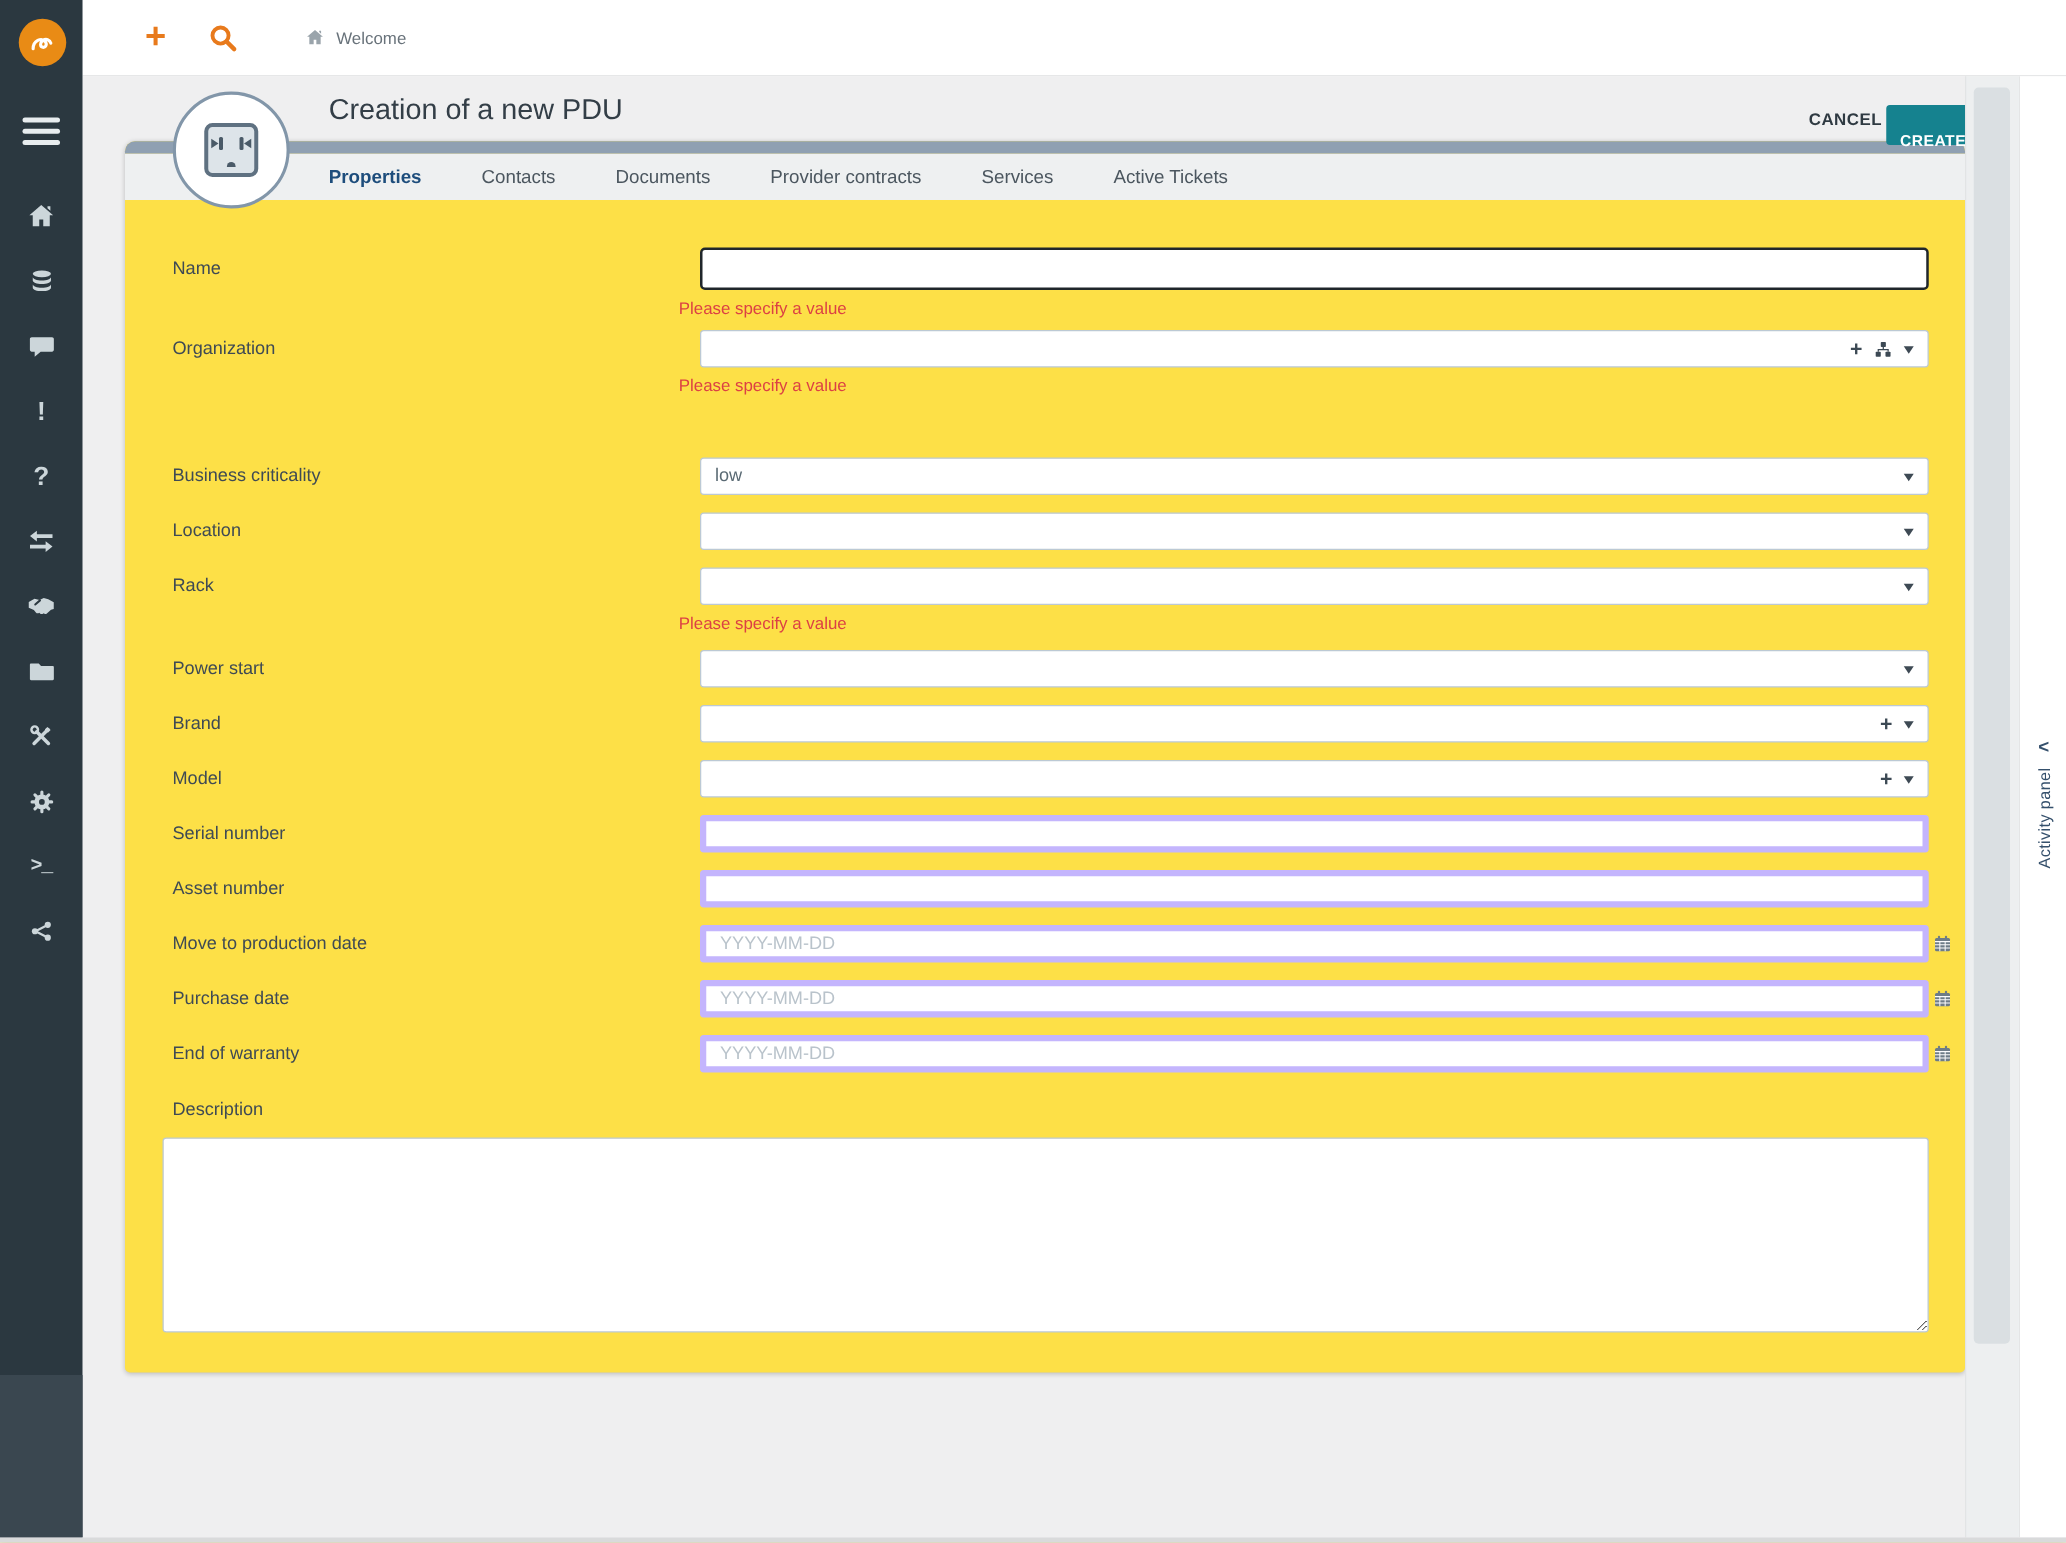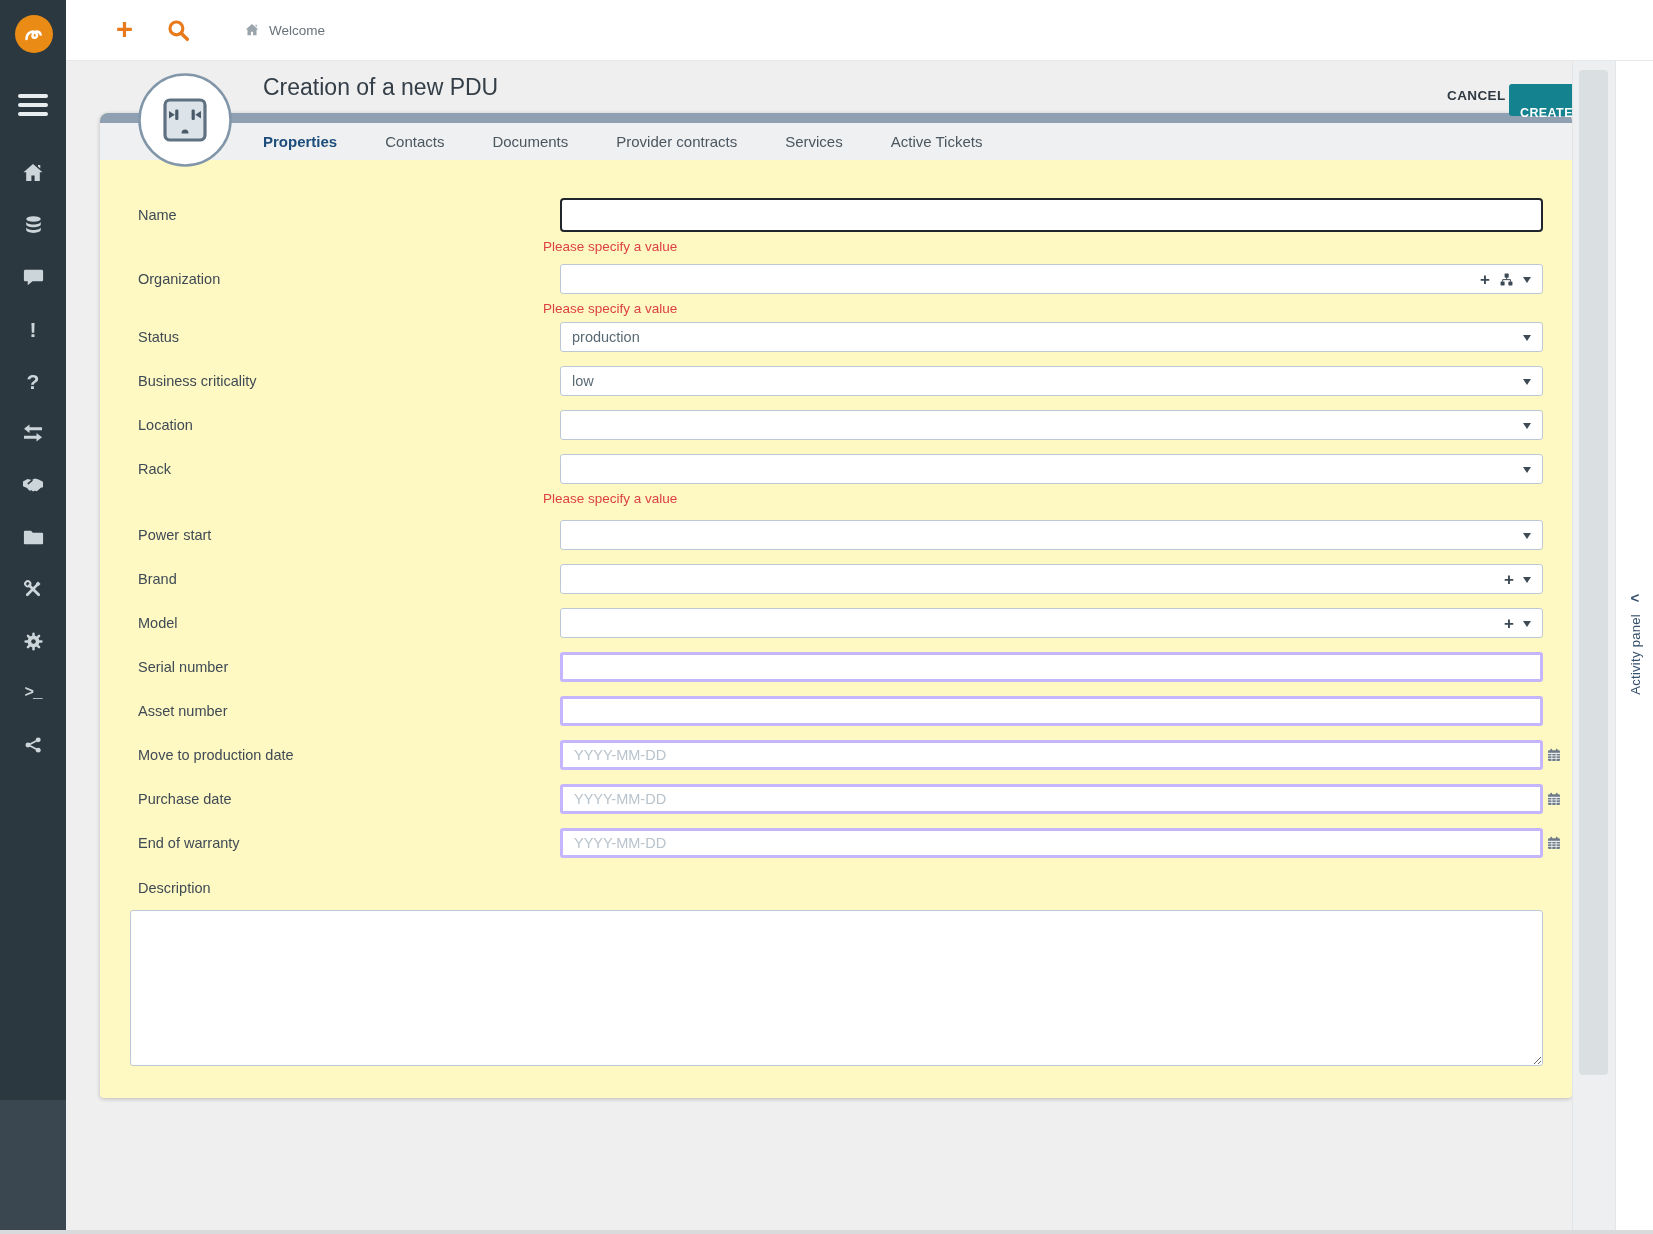--- a/index.html
+++ b/index.html
@@ -24,35 +24,35 @@
   .crumb{position:absolute;left:178px;top:0;height:60px;display:flex;align-items:center;gap:9px;}
   .crumb-txt{font-size:13.5px;color:#68727a;cursor:pointer;}
 
   
   .obj-circle{position:absolute;left:137px;top:72px;width:96px;height:96px;z-index:15;}
   .page-title{position:absolute;left:263px;top:74px;font-size:23px;color:#333e47;z-index:15;}
   .btn-cancel{position:absolute;left:1447px;top:88px;font-size:13.5px;font-weight:600;color:#2f3a42;letter-spacing:.4px;cursor:pointer;z-index:15;}
   .btn-create{position:absolute;left:1509px;top:84px;height:27px;padding:16px 11px;background:#15828f;color:#fff;font-size:12.5px;font-weight:700;letter-spacing:.4px;border:none;border-radius:3px;cursor:pointer;z-index:15;line-height:27px;}
 
   
-  .card{position:absolute;left:100px;top:113px;width:1472px;height:985px;background:#fef9c3;border-radius:8px 8px 4px 4px;box-shadow:0 1px 4px rgba(0,0,0,.22);z-index:10;}
+  .card{position:absolute;left:100px;top:113px;width:1472px;height:985px;background:#fde047;border-radius:8px 8px 4px 4px;box-shadow:0 1px 4px rgba(0,0,0,.22);z-index:10;}
   .band{position:absolute;left:0;top:0;width:100%;height:10px;background:#8fa0b2;border-radius:8px 8px 0 0;}
   .tabs{position:absolute;left:0;top:10px;width:100%;height:37px;background:#eef0f1;display:flex;align-items:center;padding-left:163px;box-sizing:border-box;gap:48px;}
   .tab{font-size:15px;color:#4b565f;cursor:pointer;white-space:nowrap;}
   .tab.active{font-weight:700;color:#1d4d7c;}
   .form{position:absolute;left:0;top:47px;right:0;bottom:0;}
 
   .frow{position:absolute;left:0;right:0;height:30px;}
   .flabel{position:absolute;left:38px;top:0;height:30px;line-height:30px;font-size:14.5px;color:#3f4a54;}
   .ctrl{position:absolute;left:460px;right:29px;height:30px;box-sizing:border-box;background:#fff;border:1px solid #bcc9d4;border-radius:3px;}
   .ctrl .val{position:absolute;left:11px;top:0;line-height:28px;font-size:14.5px;color:#5a6a74;}
   .caret{position:absolute;right:11px;top:12px;width:0;height:0;border-left:4.5px solid transparent;border-right:4.5px solid transparent;border-top:6px solid #3e4a54;}
   .icons-right{position:absolute;right:28px;top:0;height:28px;display:flex;align-items:center;gap:9px;}
   .addglyph{font-size:17px;font-weight:700;color:#3c4954;cursor:pointer;line-height:1;}
-  input.txt{position:absolute;left:460px;right:29px;height:30px;box-sizing:border-box;background:#fff;border:3px solid #c4b5fd;border-radius:3px;padding:0 11px;font-size:14.5px;color:#5a6a74;font-family:"Liberation Sans",sans-serif;outline:none;}
+  input.txt{position:absolute;left:460px;right:29px;height:30px;box-sizing:border-box;background:#fff;border:5px solid #c4b5fd;border-radius:3px;padding:0 11px;font-size:14.5px;color:#5a6a74;font-family:"Liberation Sans",sans-serif;outline:none;}
   input.txt.focused{height:34px;margin-top:-2px;border:2px solid #20262b;border-radius:4px;}
   input::placeholder{color:#b9c3cb;opacity:1;}
   .calendar{position:absolute;right:10px;top:7px;cursor:pointer;}
   .ferr{position:absolute;left:443px;font-size:13.5px;color:#dc4144;height:18px;line-height:18px;}
   textarea.desc{position:absolute;left:30px;right:29px;top:750px;height:156px;box-sizing:border-box;background:#fff;border:1px solid #bcc9d4;border-radius:3px;resize:both;font-family:"Liberation Sans",sans-serif;font-size:14.5px;color:#5a6a74;padding:8px 11px;outline:none;}
 
   
   .scroll-gutter{position:absolute;left:1572px;top:61px;width:42px;height:1169px;background:#edeff0;border-left:1px solid #e2e4e5;z-index:20;}
   .scroll-thumb{position:absolute;left:6px;top:9px;width:29px;height:1005px;background:#dadfe2;border-radius:4px;cursor:pointer;}
   .activity-rail{position:absolute;left:1615px;top:61px;width:38px;height:1169px;background:#ffffff;border-left:1px solid #e4e5e6;z-index:20;display:flex;flex-direction:column;align-items:center;}
@@ -220,27 +220,20 @@
               <rect x="2.5" y="15" width="6.5" height="6.5" rx="1"></rect>
               <rect x="15" y="15" width="6.5" height="6.5" rx="1"></rect>
               <path d="M12.2 9v3.2M5.8 15v-2.8h12.6V15M12.2 12.2v0" stroke="#3c4954" stroke-width="1.6" fill="none"></path>
             </svg>
           </div>
           <span class="caret"></span>
         </div>
       </div>
       <div class="ferr" style="top:140px">Please specify a value</div>
 
-      <div class="frow" style="top:162px">
-        <div class="flabel">Status</div>
-        <div class="ctrl">
-          <span class="val">production</span>
-          <span class="caret"></span>
-        </div>
-      </div>
 
       <div class="frow" style="top:206px">
         <div class="flabel">Business criticality</div>
         <div class="ctrl">
           <span class="val">low</span>
           <span class="caret"></span>
         </div>
       </div>
 
       <div class="frow" style="top:250px">

